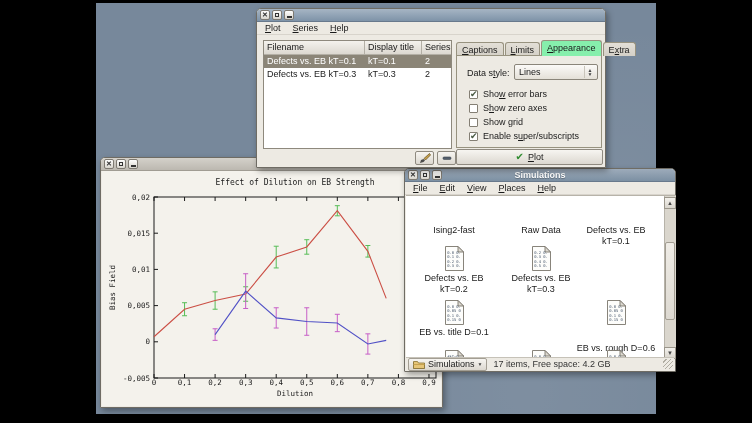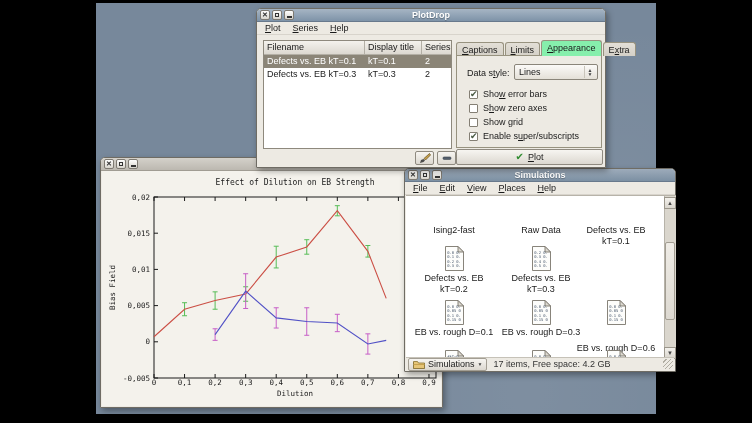--- a/index.html
+++ b/index.html
@@ -294,32 +294,21 @@
       </div>
       <div class="sim-cell" style="left: 7px; top: 104px;">
         <svg width="21" height="25" class="sim-doc">
           <path d="M1.5 0.5 H14 L19.5 6 V24.5 H1.5 Z" fill="#fdfdfb" stroke="#7a766c" stroke-width="0.9"></path>
           <path d="M14 0.5 L19.5 6 H14 Z" fill="#dcd9d1" stroke="#7a766c" stroke-width="0.9"></path>
           <text x="3.2" y="7.5" font-size="3.8" fill="#3c4d63" font-family="&quot;DejaVu Sans Mono&quot;, monospace">0.0 0.</text>
           <text x="3.2" y="12.1" font-size="3.8" fill="#3c4d63" font-family="&quot;DejaVu Sans Mono&quot;, monospace">0.05 0</text>
           <text x="3.2" y="16.7" font-size="3.8" fill="#3c4d63" font-family="&quot;DejaVu Sans Mono&quot;, monospace">0.1 0.</text>
           <text x="3.2" y="21.299999999999997" font-size="3.8" fill="#3c4d63" font-family="&quot;DejaVu Sans Mono&quot;, monospace">0.15 0</text>
         </svg>
-        <span class="sim-label" style="margin-top: 2px;">EB vs. rough D=0.1</span>
-      </div>
-      <div class="sim-cell" style="left: 94px; top: 104px;">
-        <svg width="21" height="25" class="sim-doc">
-          <path d="M1.5 0.5 H14 L19.5 6 V24.5 H1.5 Z" fill="#fdfdfb" stroke="#7a766c" stroke-width="0.9"></path>
-          <path d="M14 0.5 L19.5 6 H14 Z" fill="#dcd9d1" stroke="#7a766c" stroke-width="0.9"></path>
-          <text x="3.2" y="7.5" font-size="3.8" fill="#3c4d63" font-family="&quot;DejaVu Sans Mono&quot;, monospace">0.0 0.</text>
-          <text x="3.2" y="12.1" font-size="3.8" fill="#3c4d63" font-family="&quot;DejaVu Sans Mono&quot;, monospace">0.05 0</text>
-          <text x="3.2" y="16.7" font-size="3.8" fill="#3c4d63" font-family="&quot;DejaVu Sans Mono&quot;, monospace">0.1 0.</text>
-          <text x="3.2" y="21.299999999999997" font-size="3.8" fill="#3c4d63" font-family="&quot;DejaVu Sans Mono&quot;, monospace">0.15 0</text>
-        </svg>
-        <span class="sim-label" style="margin-top: 2px;">EB vs. rough D=0.3</span>
+        <span class="sim-label" style="margin-top: 2px;">EB vs. title D=0.1</span>
       </div>
       <div class="sim-cell" style="left: 169px; top: 104px;">
         <svg width="21" height="25" class="sim-doc">
           <path d="M1.5 0.5 H14 L19.5 6 V24.5 H1.5 Z" fill="#fdfdfb" stroke="#7a766c" stroke-width="0.9"></path>
           <path d="M14 0.5 L19.5 6 H14 Z" fill="#dcd9d1" stroke="#7a766c" stroke-width="0.9"></path>
           <text x="3.2" y="7.5" font-size="3.8" fill="#3c4d63" font-family="&quot;DejaVu Sans Mono&quot;, monospace">0.0 0.</text>
           <text x="3.2" y="12.1" font-size="3.8" fill="#3c4d63" font-family="&quot;DejaVu Sans Mono&quot;, monospace">0.05 0</text>
           <text x="3.2" y="16.7" font-size="3.8" fill="#3c4d63" font-family="&quot;DejaVu Sans Mono&quot;, monospace">0.1 0.</text>
           <text x="3.2" y="21.299999999999997" font-size="3.8" fill="#3c4d63" font-family="&quot;DejaVu Sans Mono&quot;, monospace">0.15 0</text>
         </svg>
@@ -373,21 +362,20 @@
   <div class="titlebar active">
     <div class="tb-btns">
       <span class="tb-btn">✕</span>
       <span class="tb-btn">
           <span class="maxbox"></span>
         </span>
       <span class="tb-btn">
           <span class="minbar"></span>
         </span>
     </div>
-    <span class="tb-title">PlotDrop</span>
   </div>
   <div class="menubar" id="pd-menubar">
       <span class="menu-item"><u>P</u>lot</span>
       <span class="menu-item"><u>S</u>eries</span>
       <span class="menu-item"><u>H</u>elp</span>
     </div>
 
   <div class="pd-table" id="pd-table">
       <div class="pd-hrow">
         <span class="pd-hcell c0">Filename</span>

